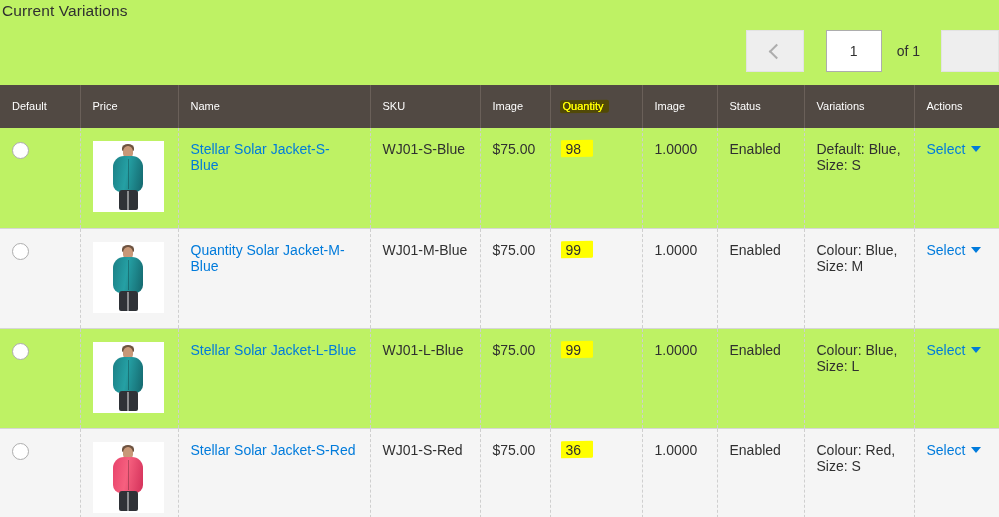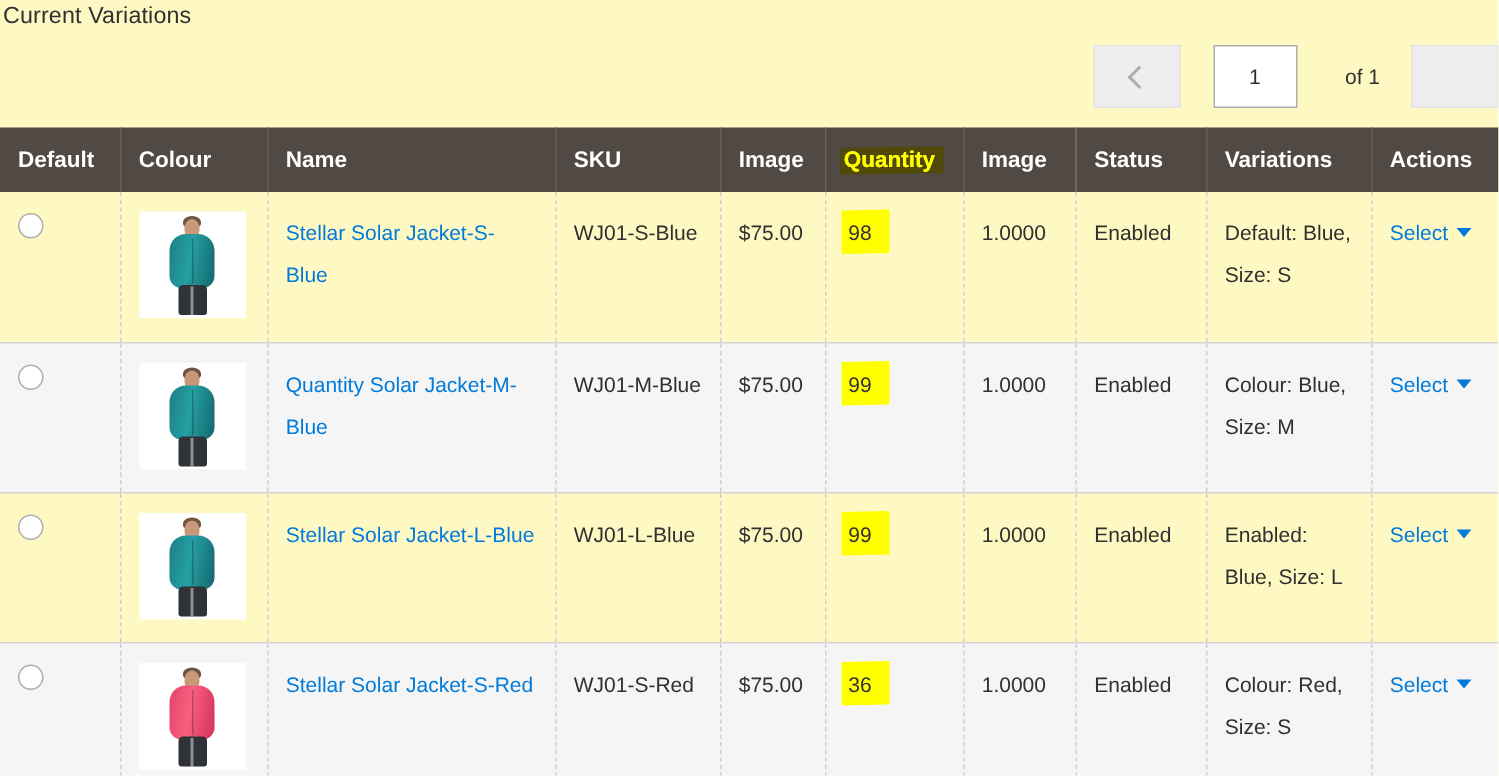--- a/index.html
+++ b/index.html
@@ -11,21 +11,21 @@
     overflow: hidden;
     background: #ffffff;
     font-family: "Liberation Sans", sans-serif;
     color: #41362f;
   }
 
   .page {
     position: relative;
     width: 999px;
     height: 503px;
-    background: #fef9c3;
+    background: #bef264;
   }
 
   
   .section-title {
     position: absolute;
     left: 2px;
     top: 2px;
     font-size: 15.5px;
     font-weight: 400;
     color: #303030;
@@ -68,21 +68,21 @@
     border: 1px solid #adadad;
     background: #ffffff;
     text-align: center;
     font-family: "Liberation Sans", sans-serif;
     font-size: 14px;
     color: #303030;
     line-height: 40px;
     padding: 0;
   }
   .pager-of {
-    margin-left: 32px;
+    margin-left: 15px;
     font-size: 14px;
     color: #303030;
     white-space: nowrap;
   }
   .pager-next {
     width: 58px;
     height: 42px;
     background: #eeeeee;
     border: 1px solid #e3e3e3;
     margin-left: 21px;
@@ -95,22 +95,22 @@
     left: 0;
     top: 85px;
     width: 999px;
     border-collapse: collapse;
     table-layout: fixed;
     font-size: 14px;
   }
   .grid th {
     background: #514943;
     color: #ffffff;
-    font-weight: bold;
-    font-size: 15px;
+    font-weight: normal;
+    font-size: 11px;
     text-align: left;
     padding: 11px 12px 12px 12px;
     height: 43px;
     border-right: 1px solid #6a6059;
     vertical-align: middle;
     white-space: nowrap;
   }
   .grid th:last-child { border-right: none; }
   .grid th .hl-wrap {
     position: relative;
@@ -137,21 +137,21 @@
     color: #ffff00;
     text-shadow: 0 0 0 #ffff00;
   }
 
   .grid td {
     padding: 13px 12px 12px 12px;
     vertical-align: top;
     border-right: 1px dashed #cfcfcf;
     border-bottom: 1px solid #d6d6d6;
     color: #303030;
-    line-height: 28px;
+    line-height: 16px;
     background: transparent;
   }
   .grid td:last-child { border-right: none; }
 
   tr.row-alt td { background: #f5f5f5; }
 
   .cell-link {
     color: #007bdb;
     text-decoration: none;
     cursor: pointer;
@@ -304,21 +304,21 @@
       <col style="width:70px">
       <col style="width:92px">
       <col style="width:75px">
       <col style="width:87px">
       <col style="width:110px">
       <col style="width:85px">
     </colgroup>
     <thead>
       <tr>
         <th><span>Default</span></th>
-        <th><span>Colour</span></th>
+        <th><span>Price</span></th>
         <th><span>Name</span></th>
         <th><span>SKU</span></th>
         <th><span>Image</span></th>
         <th>
           <span class="hl-wrap"><span>Quantity</span></span>
         </th>
         <th><span>Image</span></th>
         <th><span>Status</span></th>
         <th><span>Variations</span></th>
         <th><span>Actions</span></th>
@@ -403,21 +403,21 @@
         <td>
           <a class="cell-link">Stellar Solar Jacket-L-Blue</a>
         </td>
         <td>WJ01-L-Blue</td>
         <td>$75.00</td>
         <td>
           <span class="marker"><span>99</span></span>
         </td>
         <td>1.0000</td>
         <td>Enabled</td>
-        <td>Enabled: Blue, Size: L</td>
+        <td>Colour: Blue, Size: L</td>
         <td class="select-cell">
           <a class="cell-link">Select</a><i class="caret"></i>
         </td>
       </tr>
 
       <tr class="row-alt" style="height:100px">
         <td>
           <span class="radio"></span>
         </td>
         <td>

